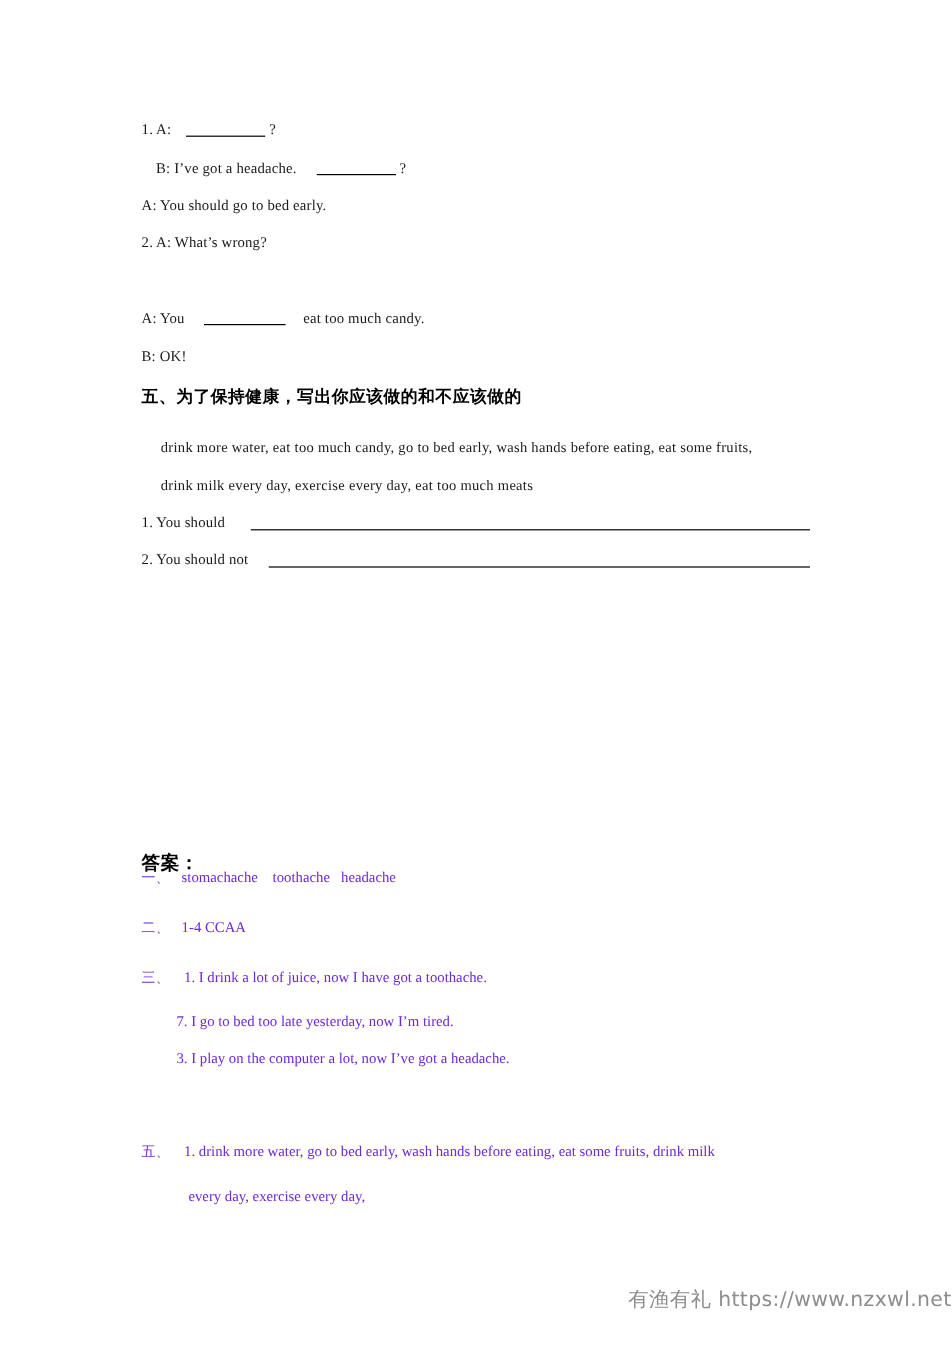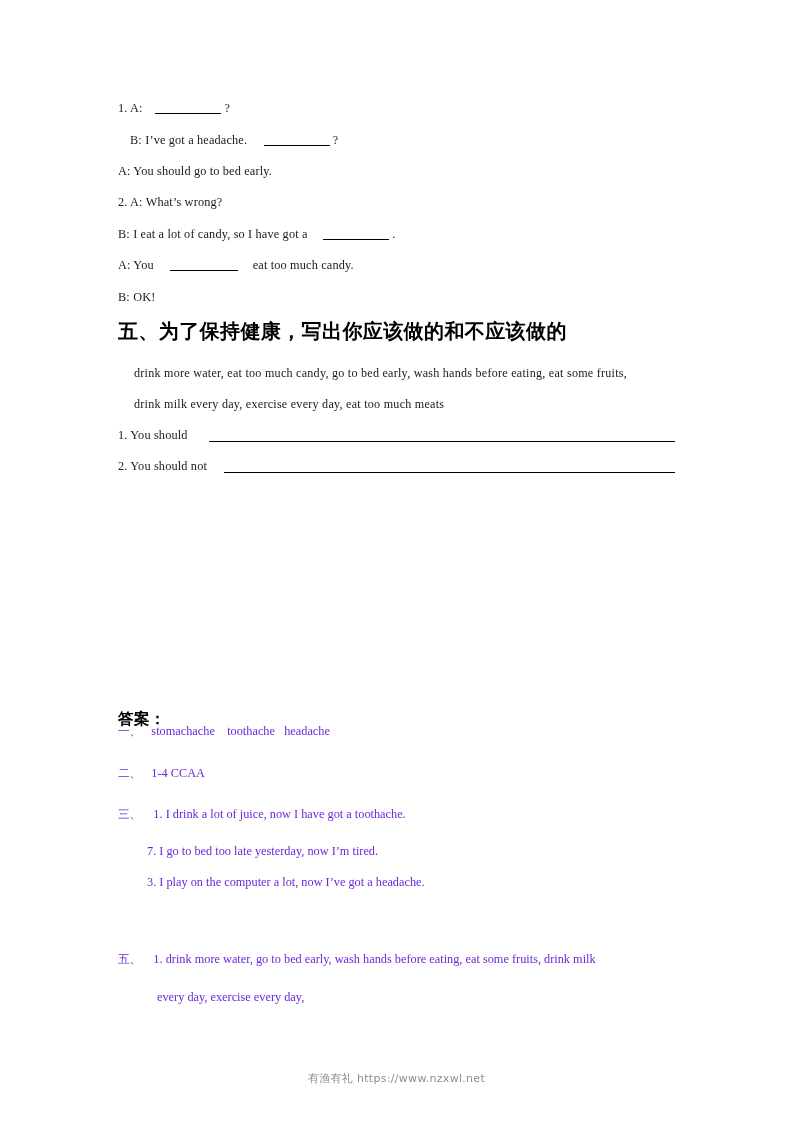--- a/index.html
+++ b/index.html
@@ -57,21 +57,21 @@
     position: absolute;
     font-family: "DejaVu Sans", "Liberation Sans", sans-serif;
     font-weight: bold;
     font-size: 15.5px;
     line-height: 20px;
     white-space: nowrap;
     color: #000;
     letter-spacing: 0.4px;
   }
   .cn-heading.big {
-    font-size: 20px;
+    font-size: 14px;
   }
 
   
   .ans-line {
     position: absolute;
     font-size: 12.3px;
     line-height: 14px;
     white-space: nowrap;
     color: #6d28d9;
   }
@@ -89,23 +89,23 @@
     color: #1a1a1a;
     letter-spacing: 0.25px;
     margin-left: 16px;
   }
 
   
   .footer {
     position: absolute;
     left: 0;
     width: 793px;
-    text-align: center;
+    text-align: right;
     font-family: "DejaVu Sans", "Liberation Sans", sans-serif;
-    font-size: 11px;
+    font-size: 17px;
     color: #8d8d8d;
     white-space: nowrap;
     letter-spacing: 0.3px;
   }
 </style>
 </head>
 <body>
 
 <div class="page">
 
@@ -120,26 +120,20 @@
     <span>B: I’ve got a headache.</span>
     <span class="sp" style="width:10px;"></span>
     <span class="blank b-md"></span>
     <span>?</span>
   </div>
 
   <div class="line serif" style="left:118px; top:164px;">A: You should go to bed early.</div>
 
   <div class="line serif" style="left:118px; top:195px;">2. A: What’s wrong?</div>
 
-  <div class="line serif" style="left:118px; top:227px;">
-    <span>B: I eat a lot of candy, so I have got a</span>
-    <span class="sp" style="width:9px;"></span>
-    <span class="blank b-md"></span>
-    <span>.</span>
-  </div>
 
   <div class="line serif" style="left:118px; top:258px;">
     <span>A: You</span>
     <span class="sp" style="width:10px;"></span>
     <span class="blank b-lg"></span>
     <span class="sp" style="width:8px;"></span>
     <span>eat too much candy.</span>
   </div>
 
   <div class="line serif" style="left:118px; top:290px;">B: OK!</div>

